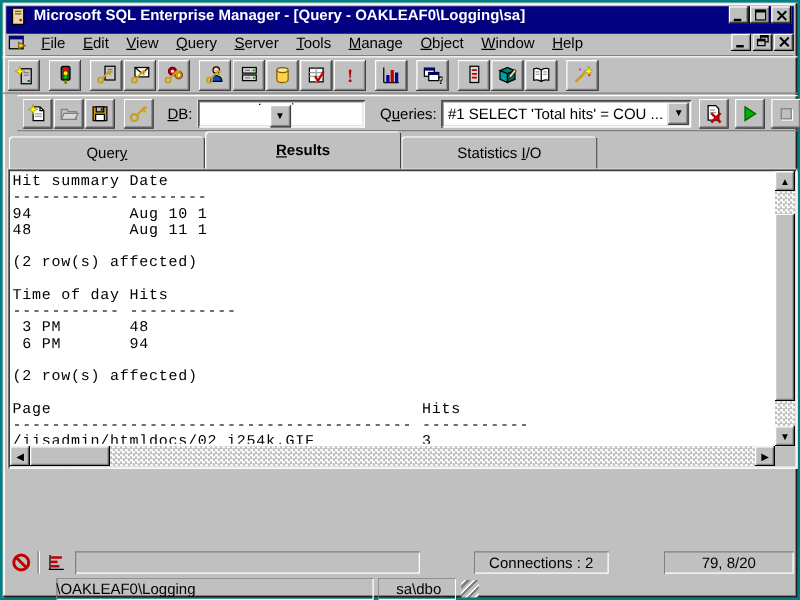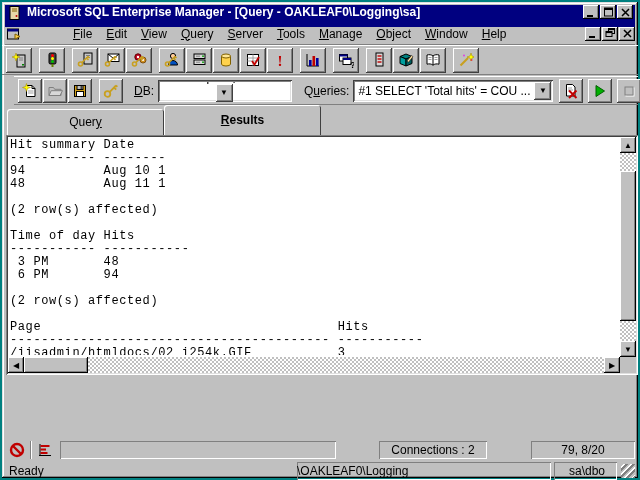--- a/index.html
+++ b/index.html
@@ -11,21 +11,21 @@
   .titlebar{position:absolute;left:3px;top:3px;right:3px;height:22px;background:#000080;
     display:flex;align-items:flex-start;padding:0 2px;}
   .titlebar .title{color:#fff;font-size:12px;font-weight:bold;margin-left:4px;white-space:nowrap;flex:1;overflow:hidden;}
   .appicon{width:16px;height:16px;display:flex;align-items:center;}
   .wbtn{width:16px;height:14px;background:#c0c0c0;margin-left:1px;display:flex;align-items:center;justify-content:center;
     box-shadow:inset -1px -1px 0 #000, inset 1px 1px 0 #fff, inset -2px -2px 0 #808080;}
   
   .menubar{position:absolute;left:3px;top:21px;right:3px;height:21px;display:flex;align-items:center;
     border-bottom:1px solid #808080;}
   .mdiicon{width:18px;height:16px;margin:0 2px 0 1px;display:flex;align-items:center;}
-  #menu-items{display:flex;flex:1;margin-left:40px;}
+  #menu-items{display:flex;flex:1;}
   .mitem{font-size:12px;padding:2px 7px;color:#000;}
   .mitem u, .tab u, .tlabel u{text-decoration:underline;}
   
   .toolbar1{position:absolute;left:0;top:43px;right:0;height:30px;display:flex;align-items:center;
     padding-left:4px;border-top:1px solid #fff;border-bottom:1px solid #808080;box-sizing:border-box;}
   .toolbar2{position:absolute;left:0;top:74px;right:0;height:29px;display:flex;align-items:center;
     padding-left:4px;border-top:1px solid #fff;border-bottom:1px solid #808080;box-sizing:border-box;margin-left:12px;}
   .tbtn{width:26px;height:25px;flex:0 0 auto;background:#c0c0c0;display:flex;align-items:center;justify-content:center;
     box-shadow:inset -1px -1px 0 #404040, inset 1px 1px 0 #fff, inset -2px -2px 0 #808080;margin-right:1px;}
   .gstart{margin-left:6px;}
@@ -416,20 +416,23 @@
       </span>
   </div>
 
   <div class="tabstrip" id="tabs">
       <div class="tab">
         <span>Quer<u>y</u></span>
       </div>
       <div class="tab active">
         <span><u>R</u>esults</span>
       </div>
+      <div class="tab">
+        <span>Statistics <u>I</u>/O</span>
+      </div>
     </div>
 
   <div class="results">
     <pre class="rtext" id="results-text">Hit summary Date
 ----------- --------
 94          Aug 10 1
 48          Aug 11 1
 
 (2 row(s) affected)
 
@@ -476,19 +479,18 @@
           <rect x="3.5" y="6.5" width="5.5" height="2" fill="#c00000"></rect>
           <rect x="3.5" y="10" width="7" height="2" fill="#c00000"></rect>
         </svg>
       </span>
     <span class="panel plong"></span>
     <span class="panel pconn">Connections : 2</span>
     <span class="panel ppos">79, 8/20</span>
   </div>
 
   <div class="row2">
-    <span class="ready">Ready</span>
     <span class="panel psrv">\OAKLEAF0\Logging</span>
     <span class="panel pusr">sa\dbo</span>
     <span class="grip"></span>
   </div>
 
 </div>
 
 </body></html>

